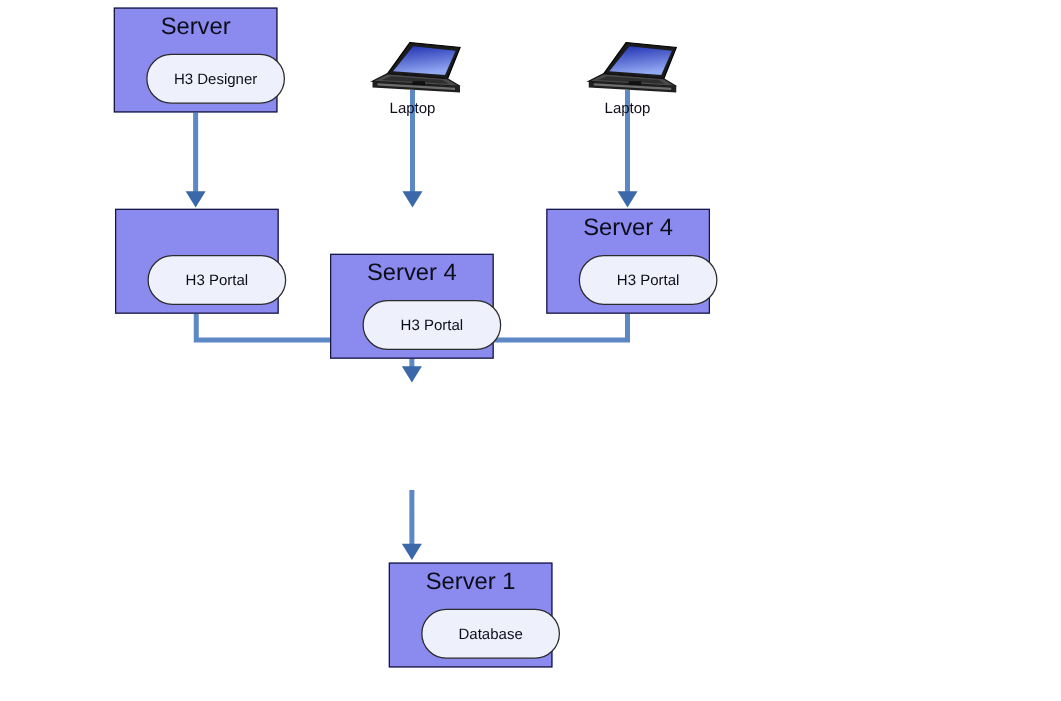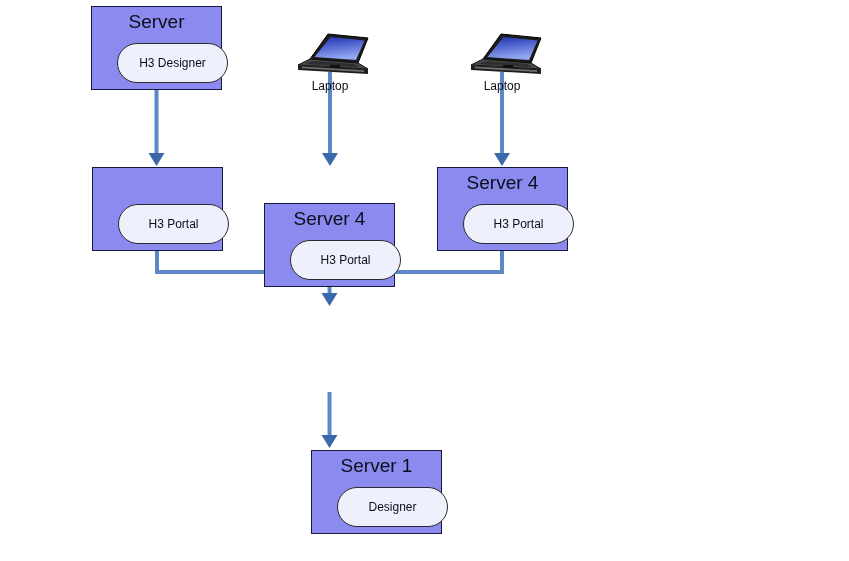--- a/index.html
+++ b/index.html
@@ -158,17 +158,17 @@
     <div class="node-title">Server 4</div>
     <div class="node-oval">
       <span>H3 Portal</span>
     </div>
   </div>
 
 
   <div class="node" style="left:264px; top:450px;margin-left:47px;">
     <div class="node-title">Server 1</div>
     <div class="node-oval">
-      <span>Designer</span>
+      <span>Database</span>
     </div>
   </div>
 
 </div>
 
 </body></html>

